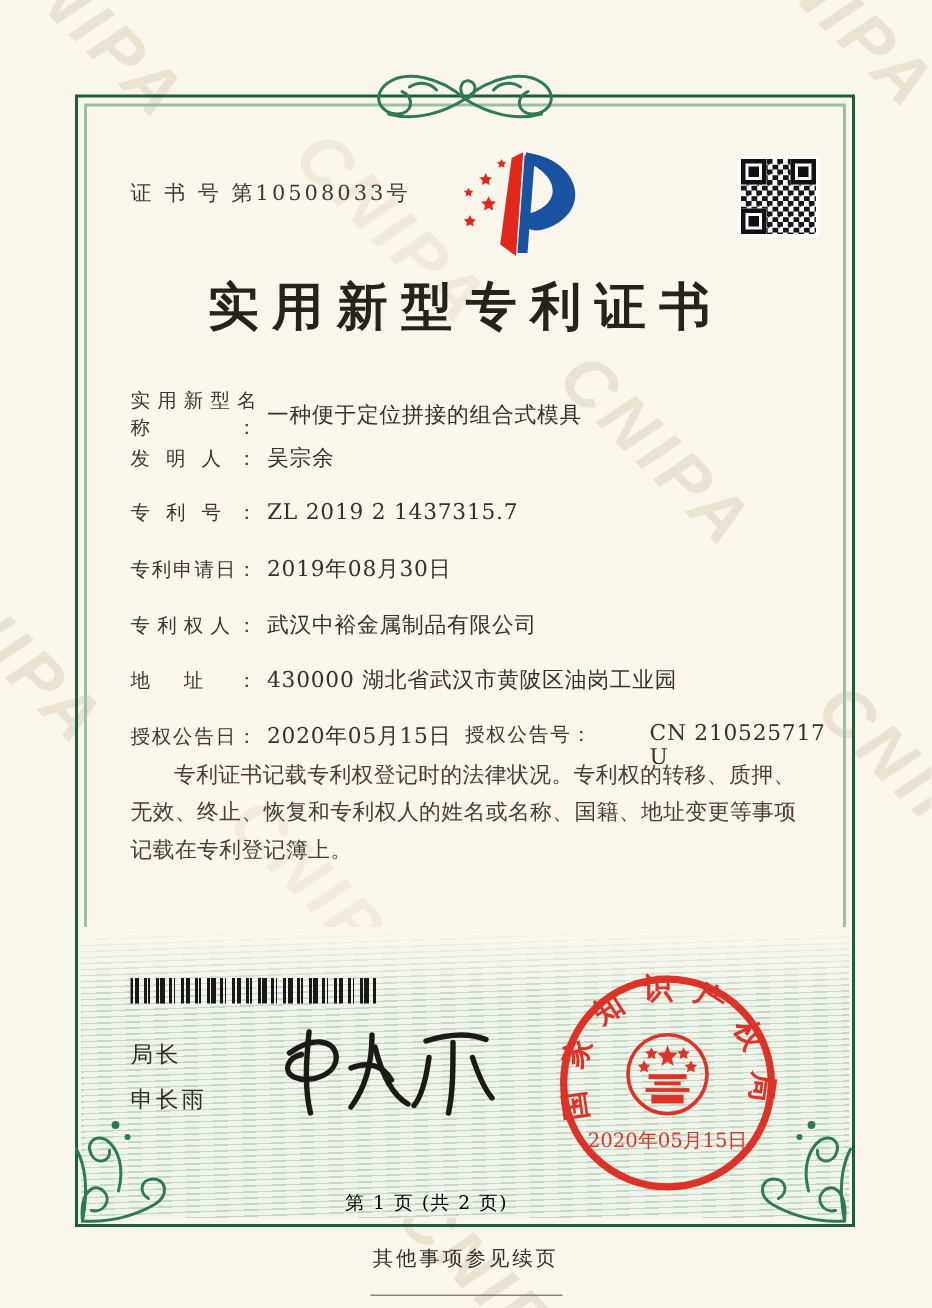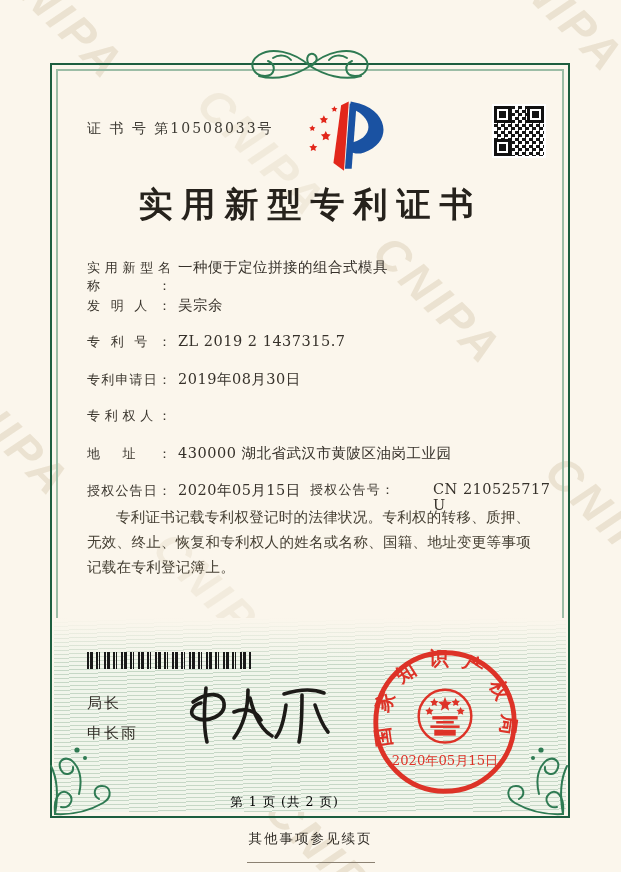--- a/index.html
+++ b/index.html
@@ -173,38 +173,39 @@
   </svg>
 
   <div class="qr">
     <div class="fp tl"></div>
     <div class="fp tr"></div>
     <div class="fp bl"></div>
   </div>
 
   <div class="title">实用新型专利证书</div>
 
-  <div class="frow" style="top:258px;">
+  <div class="frow" style="top:258px;align-items:center;">
     <span class="flabel">实用新型名称：</span>
     <span class="fvalue">一种便于定位拼接的组合式模具</span>
   </div>
   <div class="frow" style="top:296px;">
     <span class="flabel">发明人：</span>
     <span class="fvalue">吴宗余</span>
   </div>
   <div class="frow" style="top:333px;">
     <span class="flabel">专利号：</span>
     <span class="fvalue">ZL 2019 2 1437315.7</span>
   </div>
   <div class="frow" style="top:370px;">
     <span class="flabel">专利申请日：</span>
     <span class="fvalue">2019年08月30日</span>
   </div>
   <div class="frow" style="top:407px;">
     <span class="flabel">专利权人：</span>
+    <span class="fvalue">武汉中裕金属制品有限公司</span>
   </div>
   <div class="frow" style="top:444px;">
     <span class="flabel">地址：</span>
     <span class="fvalue">430000 湖北省武汉市黄陂区油岗工业园</span>
   </div>
   <div class="frow" style="top:481px;">
     <span class="flabel">授权公告日：</span>
     <span class="fvalue">2020年05月15日</span>
     <span class="gpair2">
       <span class="flabel">授权公告号：</span>

